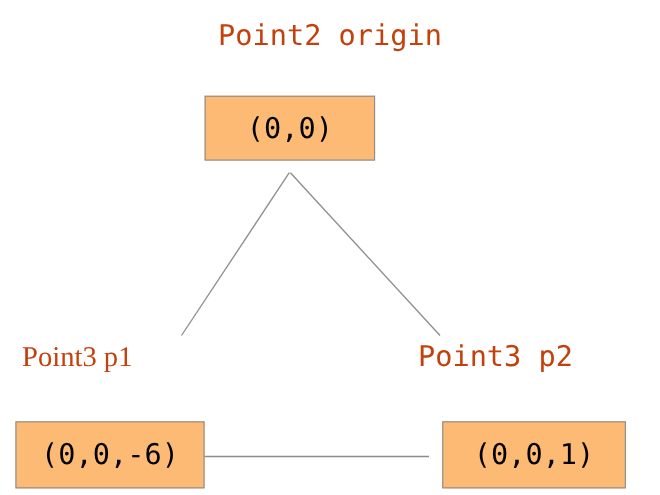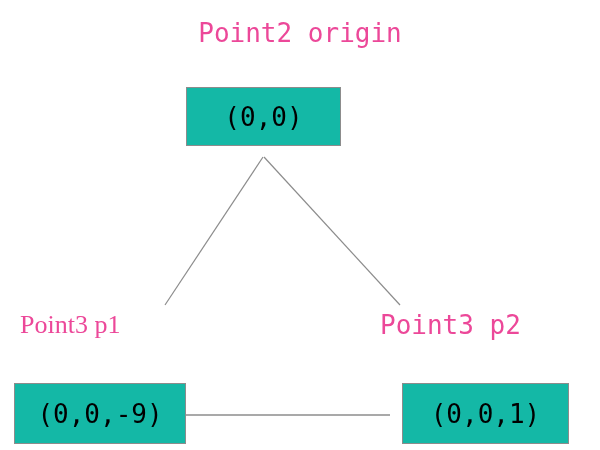--- a/index.html
+++ b/index.html
@@ -15,42 +15,42 @@
     background: #ffffff;
     overflow: hidden;
     font-family: "DejaVu Sans Mono", "Liberation Mono", monospace;
     color: #000000;
   }
   .plain-label {
     position: absolute;
     font-size: 26px;
     line-height: 30px;
     white-space: pre;
-    color: #ec4899;
+    color: #c2410c;
   }
   #diagram-title {
     left: 0;
     top: 18px;
     width: 600px;
     text-align: center;
   }
   #label-p1 {
     left: 20px;
     top: 310px;
     font-family: Liberation Serif, serif;
   }
   #label-p2 {
     left: 380px;
     top: 310px;
   }
   .node-box {
     position: absolute;
     box-sizing: border-box;
     border: 1px solid #8c8c8c;
-    background: #14b8a6;
+    background: #fdba74;
     display: flex;
     align-items: center;
     justify-content: center;
     font-size: 26px;
     line-height: 30px;
     white-space: pre;
     color: #000000;
   }
   #node-origin {
     left: 186px;
@@ -90,17 +90,17 @@
     <line x1="264" y1="157" x2="400" y2="305" stroke="#8c8c8c" stroke-width="1.2"></line>
     <line x1="185" y1="415" x2="390" y2="415" stroke="#8c8c8c" stroke-width="1.4"></line>
   </svg>
 
   <div class="node-box" id="node-origin">(0,0)</div>
 
   <div class="plain-label" id="label-p1">Point3 p1</div>
 
   <div class="plain-label" id="label-p2">Point3 p2</div>
 
-  <div class="node-box" id="node-p1">(0,0,-9)</div>
+  <div class="node-box" id="node-p1">(0,0,-6)</div>
 
   <div class="node-box" id="node-p2">(0,0,1)</div>
 
 </div>
 
 </body></html>

